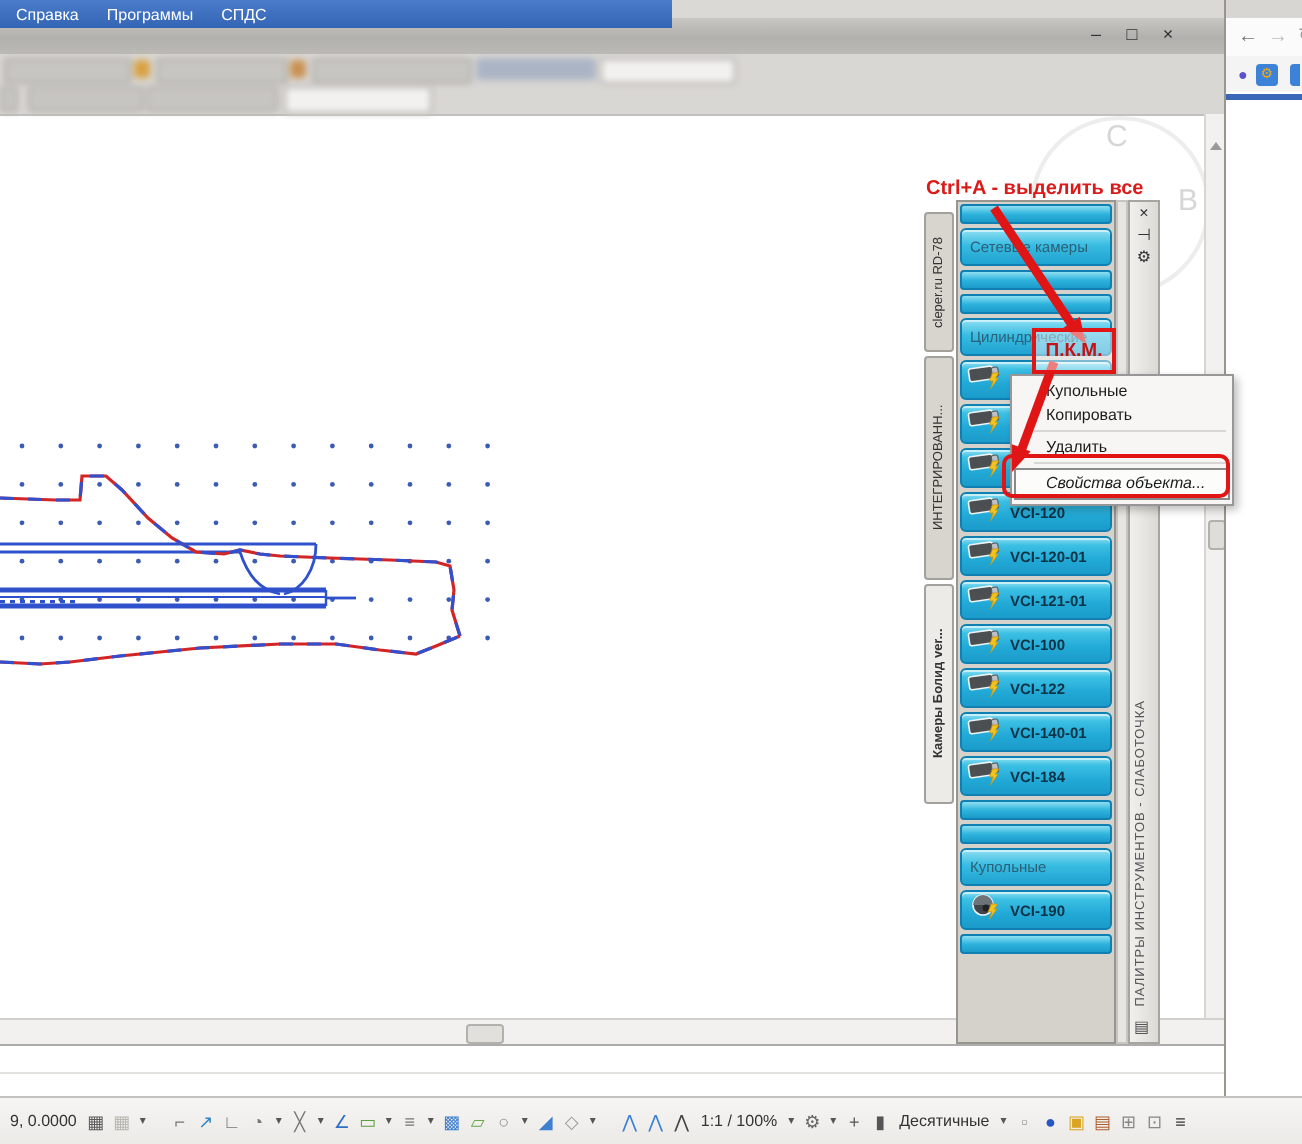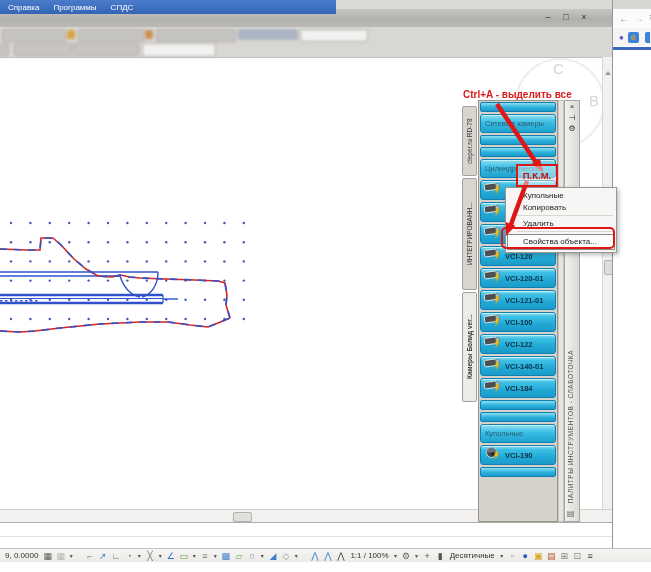--- a/index.html
+++ b/index.html
@@ -25,21 +25,21 @@
   .compass .n{position:absolute;left:36px;top:0px;font-size:15px;color:#d6d6d6;}
   .compass .e{position:absolute;left:72px;top:32px;font-size:15px;color:#d6d6d6;}
   
   .vscroll{position:absolute;left:602px;top:57px;width:10px;height:452px;background:#f2f1ef;border-left:1px solid #d8d6d2;z-index:2;}
   .vscroll .up{position:absolute;left:2px;top:14px;width:0;height:0;border-left:3px solid transparent;border-right:3px solid transparent;border-bottom:4px solid #999;}
   .vscroll .thumb{position:absolute;left:1px;top:203px;width:7px;height:13px;background:#dfddd9;border:1px solid #b3b1ad;border-radius:2px;}
   .hscroll{position:absolute;left:0;top:509px;width:612px;height:13px;background:#f2f1ef;border-top:1px solid #d2d0cc;z-index:3;}
   .hscroll .thumb{position:absolute;left:233px;top:2px;width:17px;height:8px;background:#e2e0dc;border:1px solid #b3b1ad;border-radius:2px;}
   .cmd{position:absolute;left:0;top:522px;width:612px;height:26px;background:#fff;border-top:1px solid #aeaca8;z-index:3;}
   .cmd .divider{position:absolute;left:0;top:13px;width:100%;height:1px;background:#e3e1dd;}
-  .statusbar{position:absolute;left:0;top:548px;width:651px;height:14px;background:linear-gradient(180deg,#f6f5f3,#eceae7);
+  .statusbar{position:absolute;left:0;top:548px;width:651px;height:24px;background:linear-gradient(180deg,#f6f5f3,#eceae7);
              border-top:1px solid #c4c2be;display:flex;align-items:center;gap:2px;padding:0 3px;box-sizing:border-box;z-index:12;}
   .sb-text{font-size:8px;color:#333;white-space:nowrap;margin:0 2px;}
   .sb-icon{font-size:9px;line-height:10px;width:11px;text-align:center;}
   .sb-caret{font-size:6px;color:#555;width:6px;text-align:center;}
   .sb-gap{width:6px;}
   
   svg.draw{position:absolute;left:0;top:0;}
   
   .palette{position:absolute;left:462px;top:100px;width:118px;height:422px;z-index:5;}
   .p-tabs{position:absolute;left:0;top:6px;width:16px;display:flex;flex-direction:column;gap:2px;}
@@ -58,21 +58,21 @@
   .p-group{height:19px;margin-bottom:2px;border-radius:3px;border:1px solid #1080b2;display:flex;align-items:center;padding-left:4px;box-sizing:border-box;
            background:linear-gradient(180deg,#8edff2,#38bce2 45%,#1fa3d0);box-shadow:inset 0 1px 0 rgba(255,255,255,.55);}
   .p-group span{font-size:7.5px;color:#2c6076;}
   .p-item{height:20px;margin-bottom:2px;border-radius:3px;border:1px solid #1080b2;display:flex;align-items:center;gap:2px;padding:0 2px;box-sizing:border-box;
           background:linear-gradient(180deg,#8edff2,#3cc0e4 20%,#22a9d6 60%,#1b9bca);box-shadow:inset 0 1px 0 rgba(255,255,255,.55);}
   .p-item .lbl{font-size:7.5px;font-weight:bold;color:#0e3346;white-space:nowrap;}
   
   .ctx{position:absolute;left:505px;top:187px;width:112px;background:#f7f6f4;border:1px solid #979797;
        box-shadow:2px 2px 4px rgba(0,0,0,.25);padding:2px 1px;box-sizing:border-box;z-index:10;}
   .ctx-item{height:12px;line-height:12px;font-size:8px;color:#1c1c1c;padding-left:16px;white-space:nowrap;}
-  .ctx-item.default{border:1px solid #8a8a8a;background:#fcfcfb;height:14px;line-height:14px;padding-left:15px;}
+  .ctx-item.default{border:1px solid #8a8a8a;background:#fcfcfb;height:14px;line-height:14px;padding-left:15px;font-style:italic;}
   .ctx-sep{height:1px;background:#d9d7d3;margin:1px 2px 2px 10px;}
   
   .hint{position:absolute;left:463px;top:89px;font-size:10px;font-weight:bold;color:#db1a1a;z-index:30;white-space:nowrap;}
   .pkm-box{position:absolute;left:516px;top:164px;width:38px;height:19px;border:2px solid #e01515;background:rgba(255,255,255,.45);
            z-index:30;display:flex;align-items:center;justify-content:center;font-size:9.5px;font-weight:bold;color:#c41111;text-align:center;}
   .props-box{position:absolute;left:501px;top:227px;width:114px;height:22px;border:2px solid #e01515;border-radius:5px;z-index:30;box-sizing:border-box;}
   .red-arrows{position:absolute;left:455px;top:85px;width:170px;height:175px;z-index:29;pointer-events:none;}
   
   .browser{position:absolute;left:612px;top:0;width:39px;height:548px;background:#fff;border-left:1px solid #98968f;z-index:2;box-sizing:border-box;}
   .b-top{position:absolute;left:0;top:0;width:100%;height:9px;background:#d8d6d2;}

